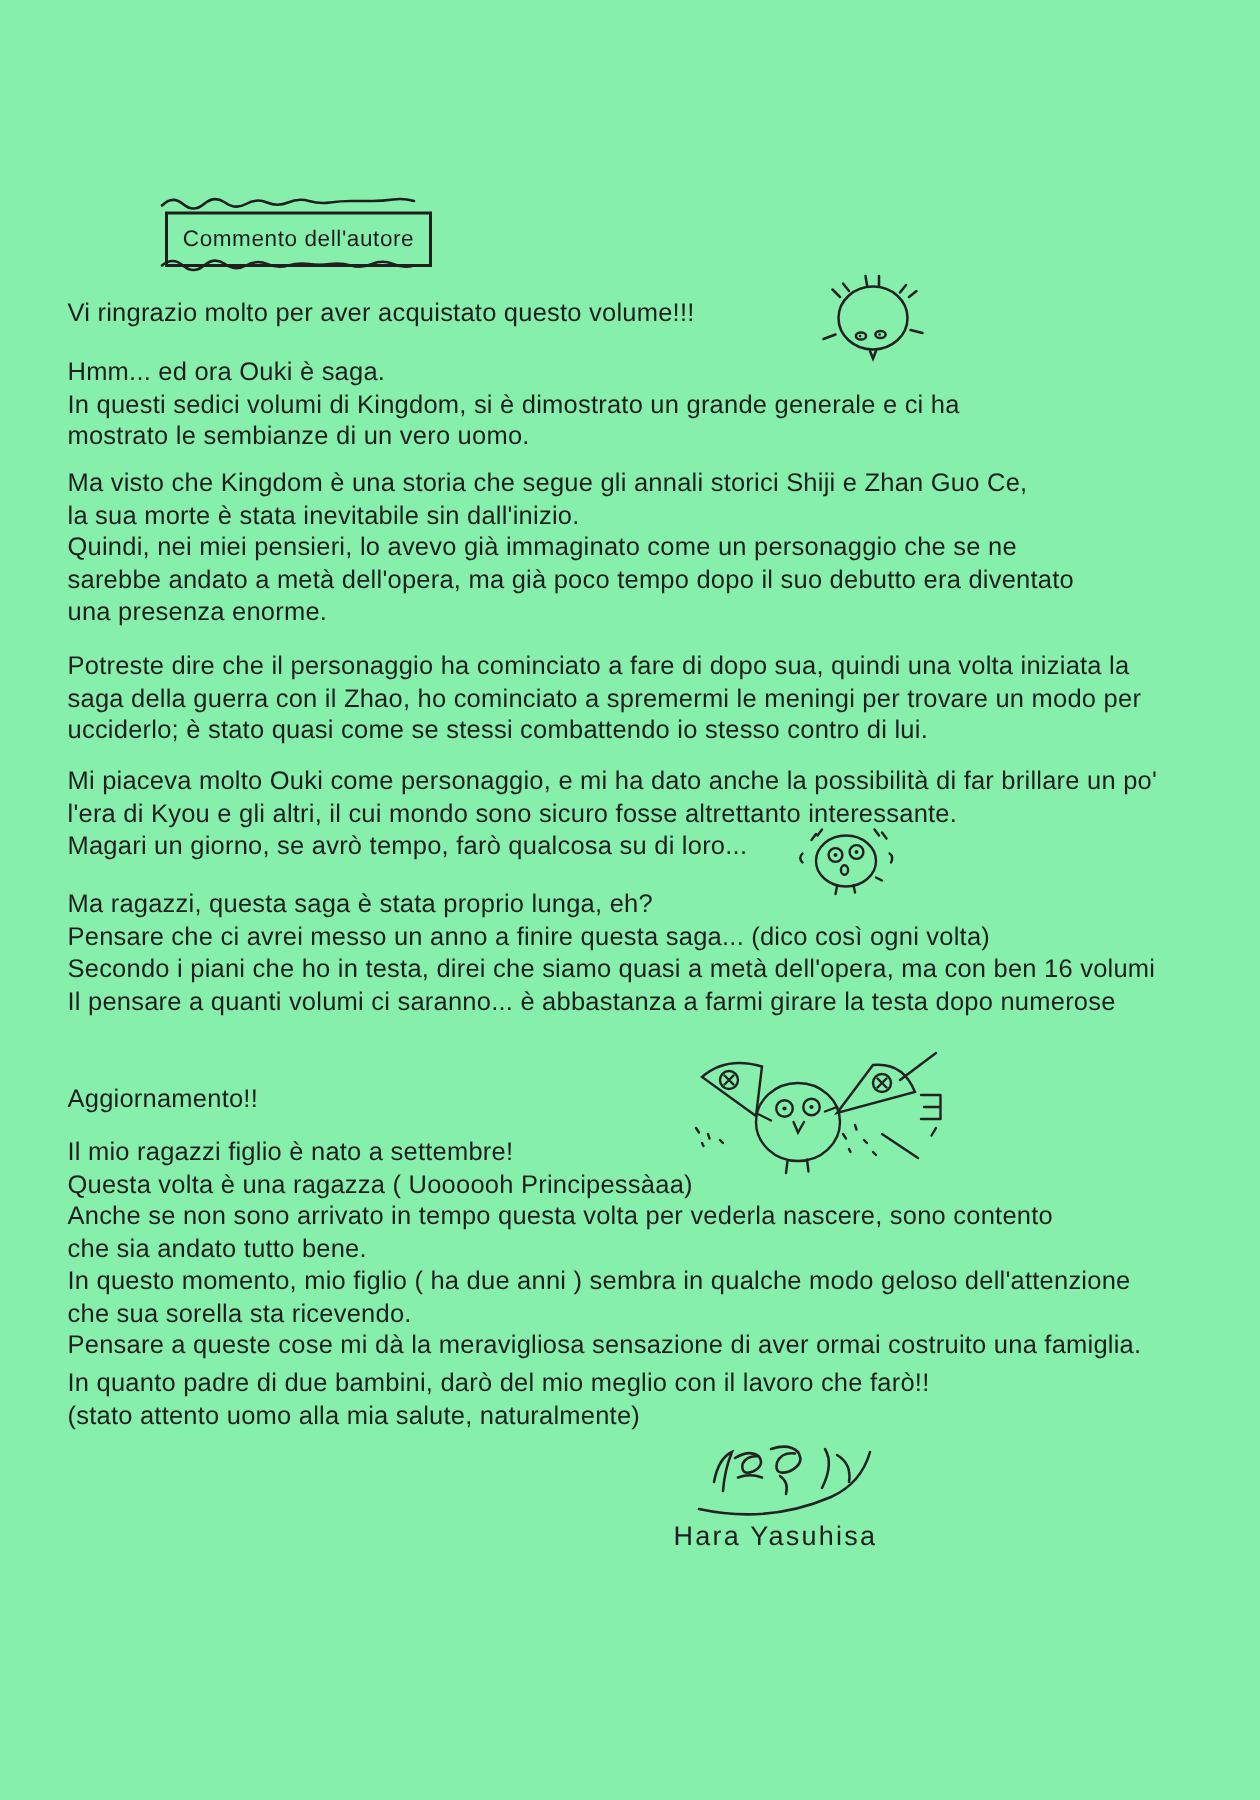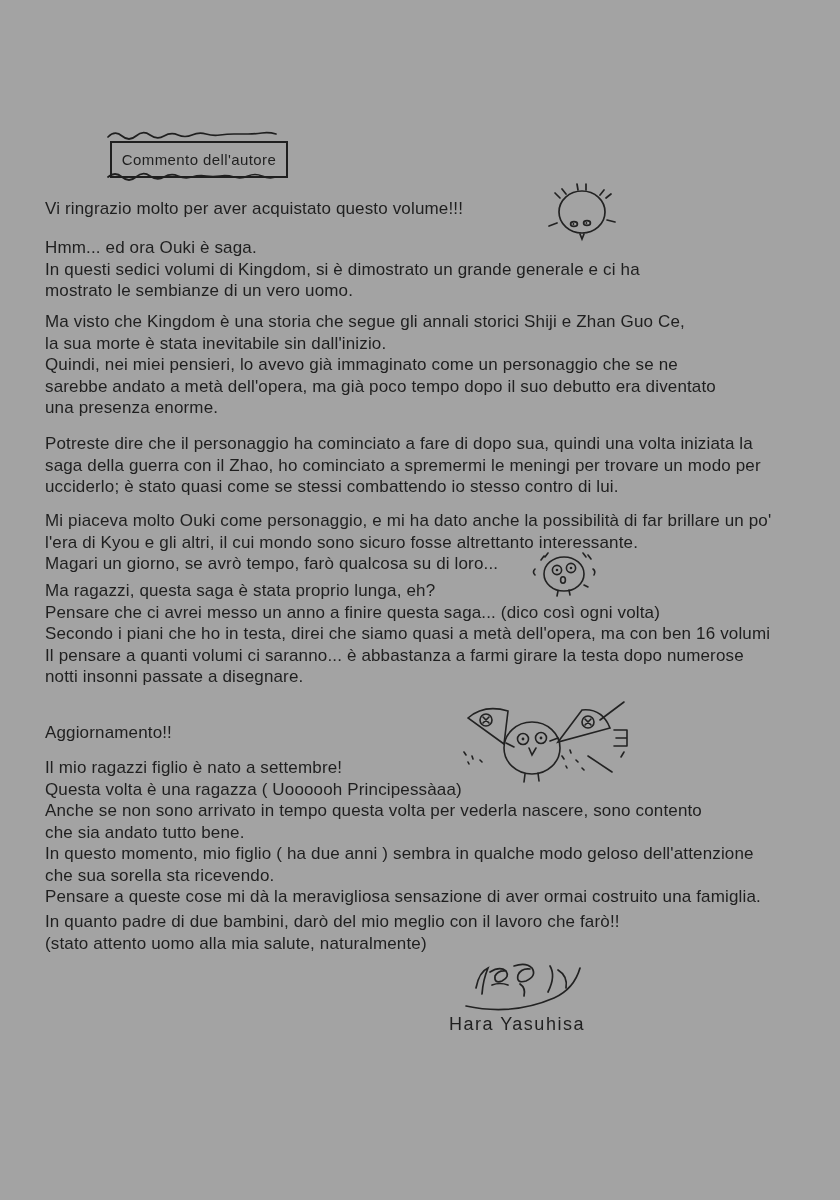--- a/index.html
+++ b/index.html
@@ -1,21 +1,21 @@
 <!DOCTYPE html>
 <html><head>
 <meta charset="utf-8">
 <style>
   * { margin: 0; padding: 0; box-sizing: border-box; }
   html, body { background: #e8e8e8; }
   body { font-family: "Liberation Sans", sans-serif; }
   .page {
     position: relative;
     width: 840px; height: 1200px;
-    background: #a3a3a3;
+    background: #86efac;
     margin: 0 auto;
     overflow: hidden;
     color: #1f1f1f;
   }
   .title-box {
     position: absolute;
     left: 110px; top: 141px;
     width: 178px; height: 37px;
     border: 2px solid #1f1f1f;
     display: flex; align-items: center; justify-content: center;
@@ -113,26 +113,25 @@
       <ellipse cx="32" cy="37" rx="2.4" ry="3.2"></ellipse>
       <path d="M27 48 l-1 5 M38 47 l1 5"></path>
       <path d="M10 17 l3 -4 M14 14 l3 -4"></path>
       <path d="M52 10 l3 4 M57 12 l3 4"></path>
       <path d="M62 26 q3 2 1 6"></path>
       <path d="M4 26 q-3 3 0 6"></path>
       <path d="M53 42 l4 2"></path>
     </svg>
   </div>
 
-  <div class="para" style="top:580px">
+  <div class="para" style="top:592px">
     <div class="line">Ma ragazzi, questa saga è stata proprio lunga, eh?</div>
     <div class="line">Pensare che ci avrei messo un anno a finire questa saga... (dico così ogni volta)</div>
     <div class="line">Secondo i piani che ho in testa, direi che siamo quasi a metà dell'opera, ma con ben 16 volumi</div>
     <div class="line">Il pensare a quanti volumi ci saranno... è abbastanza a farmi girare la testa dopo numerose</div>
-    <div class="line">notti insonni passate a disegnare.</div>
   </div>
 
   <div class="para" style="top:722px">
     <div class="line">Aggiornamento!!</div>
   </div>
 
   <div class="doodle" style="left:438px; top:698px">
     <svg width="196" height="88" viewBox="0 0 196 88" fill="none" stroke="#222" stroke-width="1.6" stroke-linecap="round">
 
       <path d="M66 46 L30 20 Q46 6 70 13 Z"></path>

